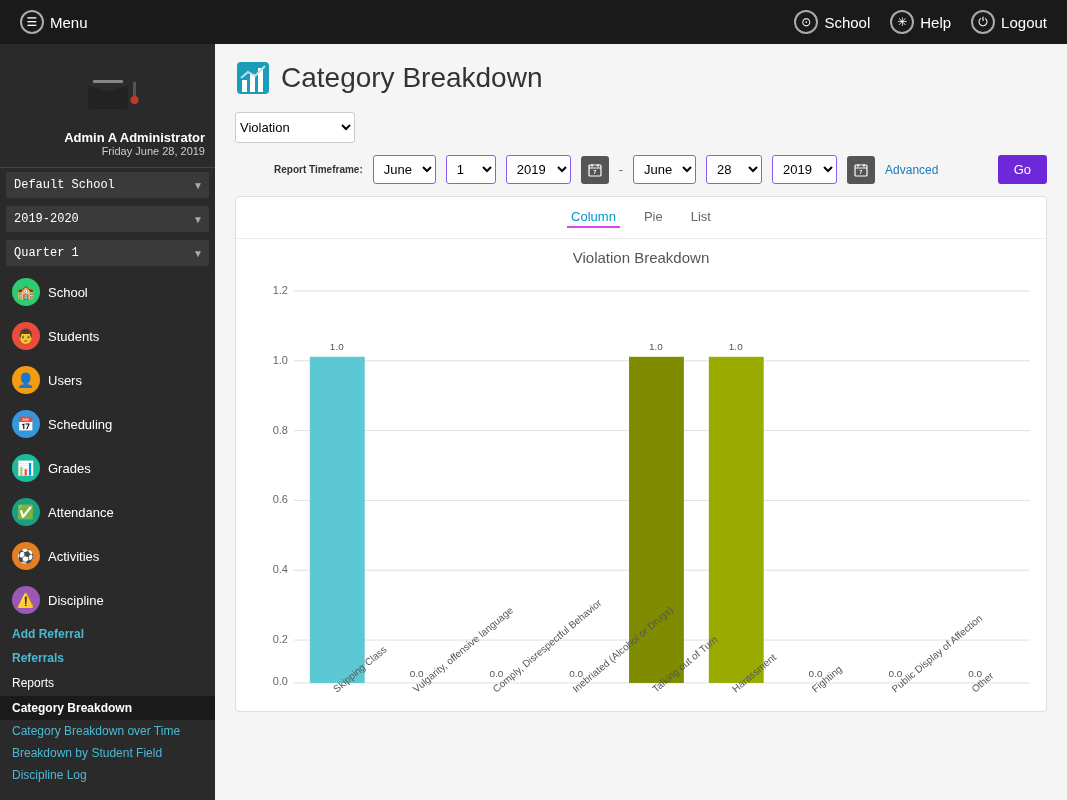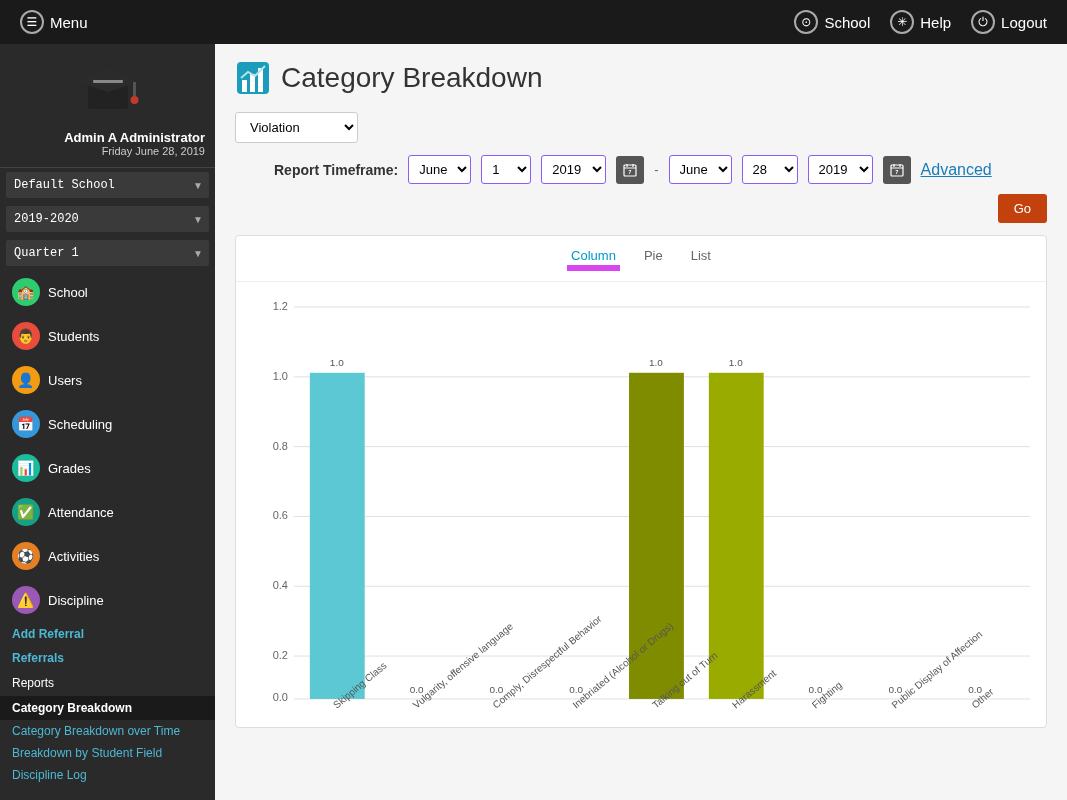--- a/index.html
+++ b/index.html
@@ -72,48 +72,48 @@
     
     .content {
       flex: 1; padding: 16px 20px; overflow-y: auto; background: #f5f5f5;
     }
     .page-header { display: flex; align-items: center; gap: 10px; margin-bottom: 16px; }
     .page-header-icon { width: 36px; height: 36px; }
     .page-title { font-size: 28px; color: #333; font-weight: normal; }
 
     .filter-row { display: flex; align-items: center; gap: 10px; margin-bottom: 12px; flex-wrap: wrap; }
     .filter-select {
-      padding: 6px 10px; border: 1px solid #ccc; background: white;
+      padding: 6px 0; border: 1px solid #ccc; background: white;
       border-radius: 3px; font-size: 13px; min-width: 120px;
     }
-    .timeframe-label { font-size: 14px; font-weight: bold; color: #333; padding-left: 39px; }
+    .timeframe-label { font-size: 10px; font-weight: bold; color: #333; padding-left: 39px; }
     .date-select { padding: 5px 6px; border: 1px solid #8b5cf6; background: white; border-radius: 3px; font-size: 13px; }
     .cal-btn {
       width: 28px; height: 28px; background: #555; color: white; border: none;
       border-radius: 3px; cursor: pointer; font-size: 12px; display: flex; align-items: center; justify-content: center;
     }
     .dash-sep { color: #666; }
-    .advanced-link { color: #1a7cb8; font-size: 16px; cursor: pointer; text-decoration: underline; }
+    .advanced-link { color: #1a7cb8; font-size: 12px; cursor: pointer; }
     .go-btn {
-      background: #c2410c; color: white; border: none; padding: 7px 16px;
+      background: #6d28d9; color: white; border: none; padding: 7px 16px;
       border-radius: 3px; font-size: 13px; cursor: pointer; margin-left: auto;
     }
 
     
     .chart-card {
       background: white; border: 1px solid #ddd; border-radius: 4px; padding: 0;
     }
     .chart-tabs {
       display: flex; justify-content: center; gap: 20px; padding: 10px 0;
       border-bottom: 1px solid #eee;
     }
     .chart-tab {
       color: #666; font-size: 13px; cursor: pointer; padding: 2px 4px;
     }
-    .chart-tab.active { color: #0099cc; border-bottom: 6px solid #d946ef; }
+    .chart-tab.active { color: #0099cc; border-bottom: 2px solid #d946ef; }
 
     .chart-area { padding: 10px 16px 16px; }
     .chart-title { text-align: center; font-size: 15px; color: #555; margin-bottom: 10px; }
   </style>
 </head>
 <body>
 
 <nav class="top-nav">
   <div class="top-nav-left">
     <div class="top-nav-item">
@@ -279,20 +279,21 @@
       <button class="go-btn">Go</button>
     </div>
 
     <div class="chart-card">
       <div class="chart-tabs">
         <span class="chart-tab active">Column</span>
         <span class="chart-tab">Pie</span>
         <span class="chart-tab">List</span>
       </div>
       <div class="chart-area">
+        <div class="chart-title">Violation Breakdown</div>
 
         <svg viewBox="0 0 780 420" xmlns="http://www.w3.org/2000/svg" style="width:100%;height:auto;display:block;">
 
           <text x="36" y="18" text-anchor="end" font-size="11" fill="#666">1.2</text>
           <text x="36" y="88" text-anchor="end" font-size="11" fill="#666">1.0</text>
           <text x="36" y="158" text-anchor="end" font-size="11" fill="#666">0.8</text>
           <text x="36" y="228" text-anchor="end" font-size="11" fill="#666">0.6</text>
           <text x="36" y="298" text-anchor="end" font-size="11" fill="#666">0.4</text>
           <text x="36" y="368" text-anchor="end" font-size="11" fill="#666">0.2</text>
           <text x="36" y="410" text-anchor="end" font-size="11" fill="#666">0.0</text>

